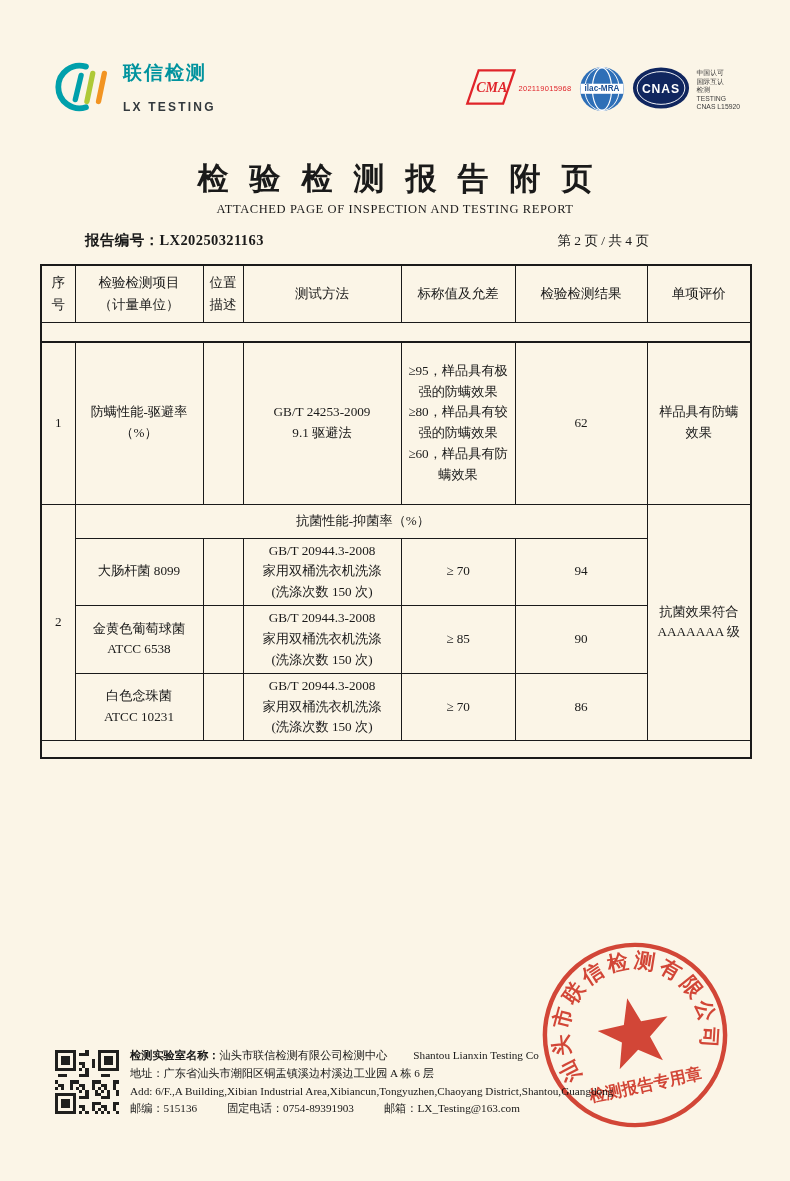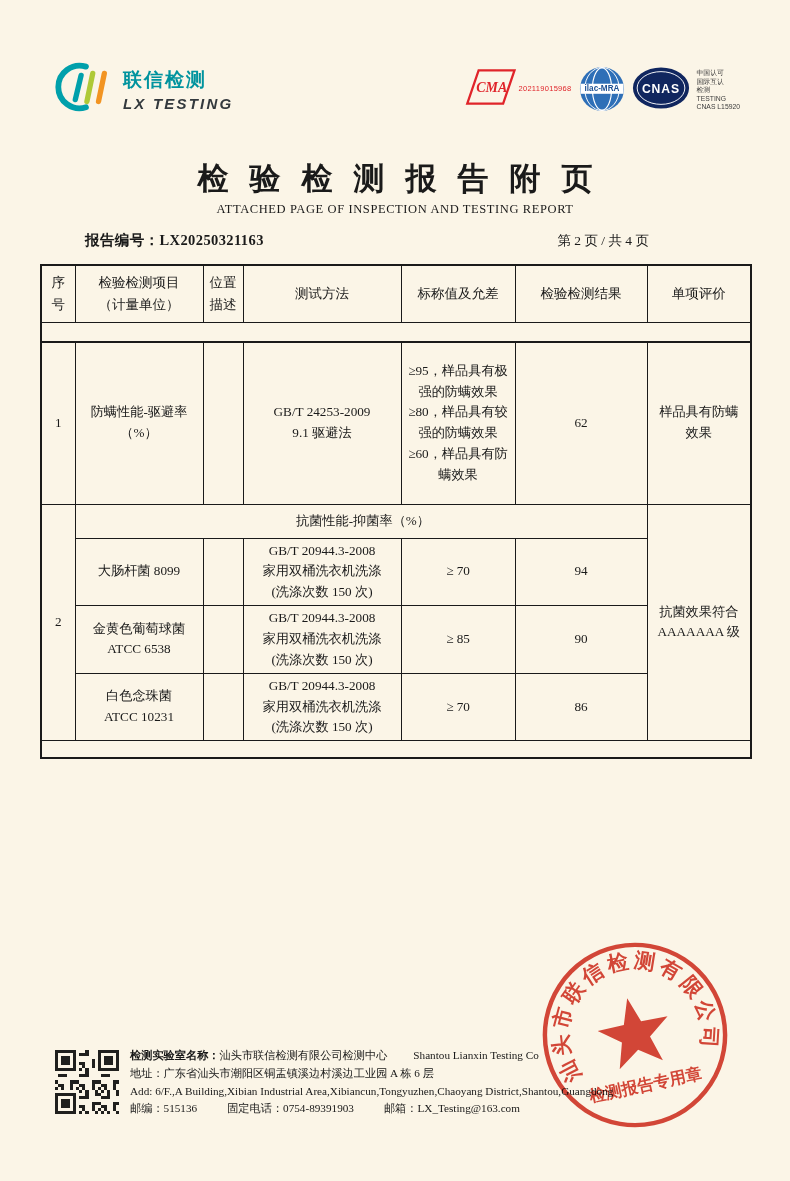--- a/index.html
+++ b/index.html
@@ -1,23 +1,23 @@
 <!DOCTYPE html>
 <html><head>
 <meta charset="utf-8">
 <style>
   *{margin:0;padding:0;box-sizing:border-box}
   body{width:790px;background:#fff;font-family:"Liberation Serif","DejaVu Serif",serif;color:#1a1a1a}
   .page{position:relative;width:790px;height:1181px;background:#fbf5e7;overflow:hidden}
 
   
   .top{position:absolute;left:0;top:58px;width:100%;height:66px}
-  .brand{position:absolute;left:54px;top:2px;display:flex;align-items:flex-end;gap:9px}
+  .brand{position:absolute;left:54px;top:2px;display:flex;align-items:flex-start;gap:9px}
   .brand-cn{font-family:"Liberation Sans","DejaVu Sans",sans-serif;font-size:19px;font-weight:700;color:#00939e;letter-spacing:2px}
-  .brand-en{font-family:"Liberation Sans","DejaVu Sans",sans-serif;font-size:15px;font-weight:700;font-style:italic;color:#33393d;letter-spacing:2.2px;margin-top:2px}
+  .brand-en{font-family:"Liberation Sans","DejaVu Sans",sans-serif;font-size:12px;font-weight:700;color:#33393d;letter-spacing:2.2px;margin-top:14px}
   .marks{position:absolute;right:50px;top:8px;display:flex;align-items:flex-start;gap:7px}
   .cma{display:flex;align-items:center}
   .cma-num{font-family:"Liberation Sans","DejaVu Sans",sans-serif;font-size:7.5px;color:#e0242a;margin-top:2px;letter-spacing:.3px}
   .acc-lines{font-family:"Liberation Sans","DejaVu Sans",sans-serif;font-size:6.8px;line-height:8.6px;color:#3b3b3b;white-space:pre-line;padding-top:3px}
 
   
   .title{position:absolute;left:0;top:158px;width:100%;text-align:center;font-size:31px;font-weight:700;letter-spacing:21px;text-indent:21px}
   .subtitle{position:absolute;left:0;top:202px;width:100%;text-align:center;font-size:12.5px;letter-spacing:.6px}
   .meta{position:absolute;left:85px;right:85px;top:231px;display:flex;justify-content:space-between;align-items:baseline}
   .meta-left{font-weight:700;font-size:14.5px;letter-spacing:.4px}

